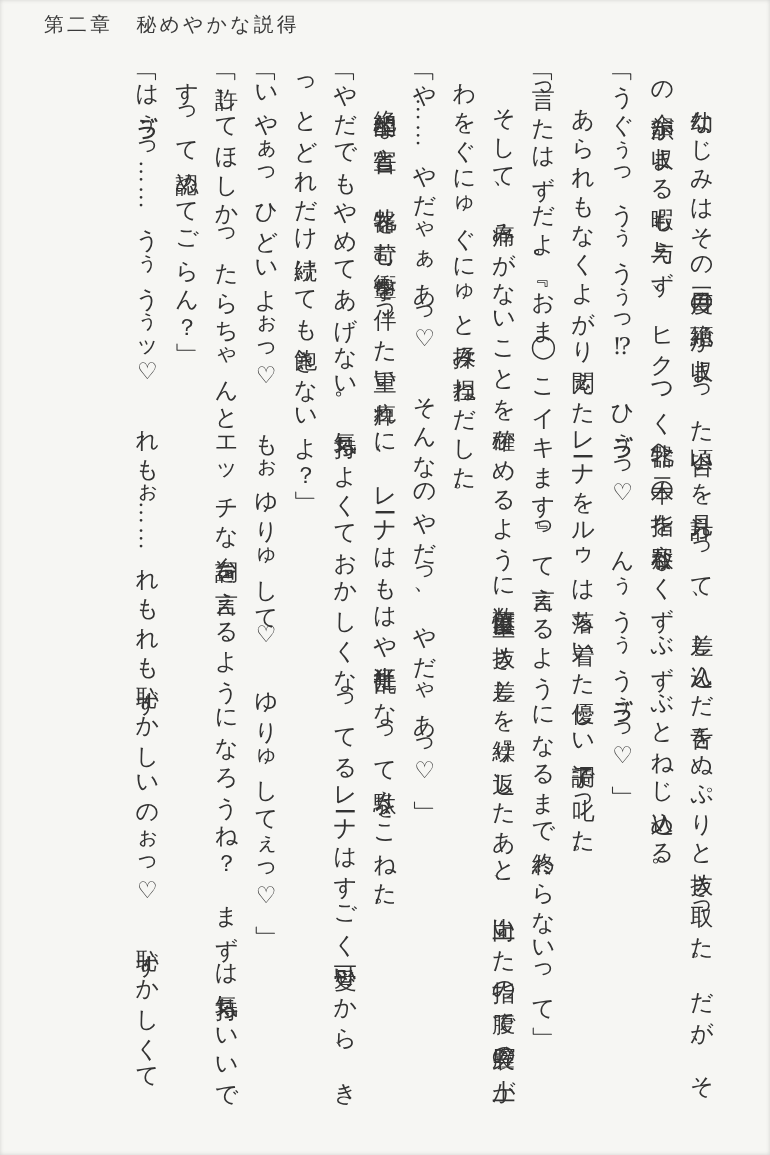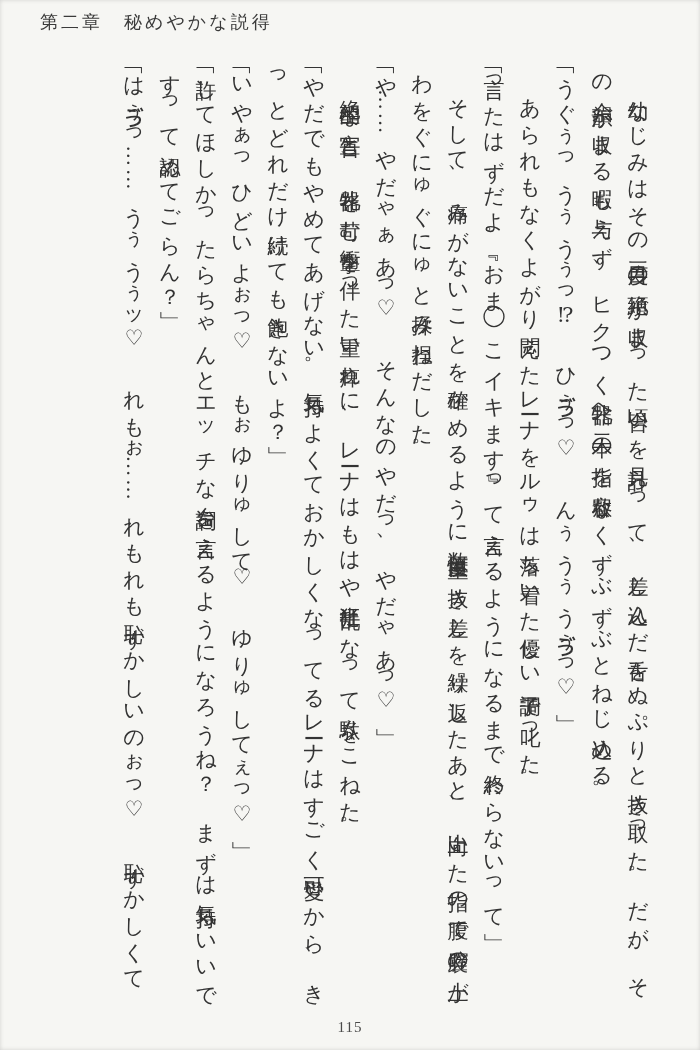--- a/index.html
+++ b/index.html
@@ -71,15 +71,14 @@
     <p>「言ったはずだよ。『おま◯こイキます』って言えるようになるまで終わらないって」</p>
     <p>　そして、痛みがないことを確かめるように数度慎重に抜き差しを繰り返したあと、上向いた指の腹で膣襞の上がわをぐにゅぐにゅと揉み捏ねだした。</p>
     <p>「や……やだゃぁあっ♡　そんなのやだっ、やだゃあっ♡」</p>
     <p>　絶望的な宣告と、牝器を苛む衝撃を伴った重い痺れに、レーナはもはや半狂乱になって駄々をこねた。</p>
     <p>「やだでもやめてあげない。気持ちよくておかしくなってるレーナはすごく可愛いから、きっとどれだけ続けても飽きないよ？」</p>
     <p>「いやぁっひどいよぉっ♡　もぉゆりゅして♡　ゆりゅしてぇっ♡」</p>
     <p>「許してほしかったらちゃんとエッチな台詞を言えるようになろうね？　まずは気持ちいいですって認めてごらん？」</p>
     <p>「はゔぅっ……うぅうぅッ♡　れもぉ……れもれも恥ずかしいのぉっ♡　恥ずかしくて</p>
   </div>
 
-  <div class="page-number">115</div>
 
 </div>
 
 </body></html>

